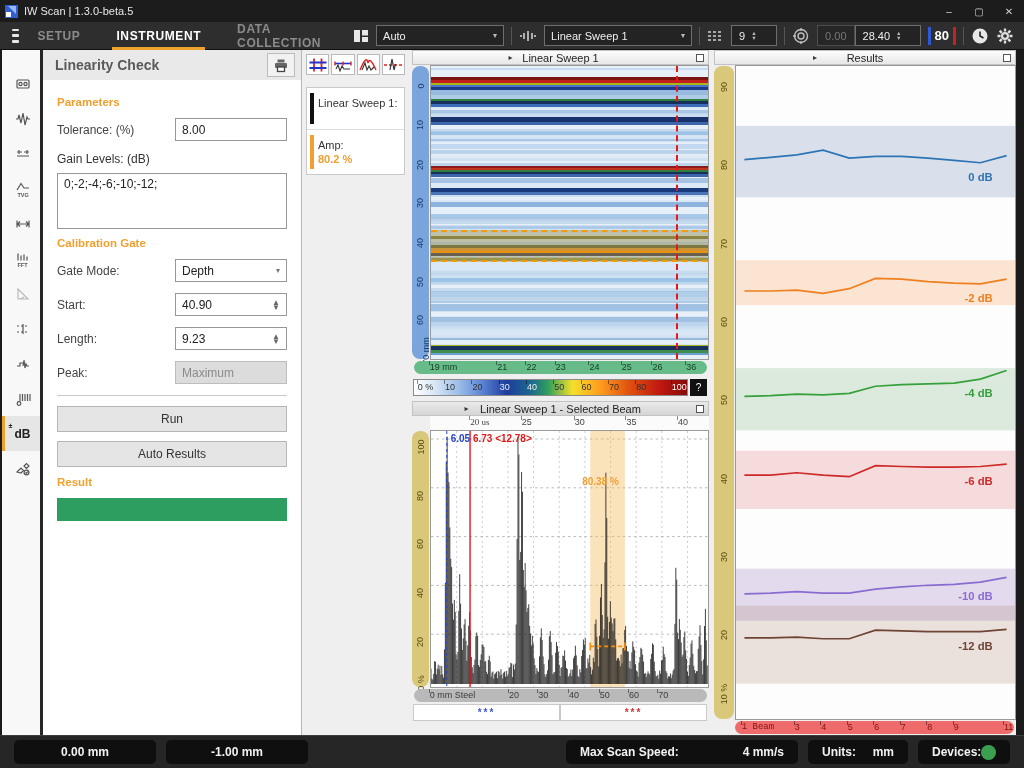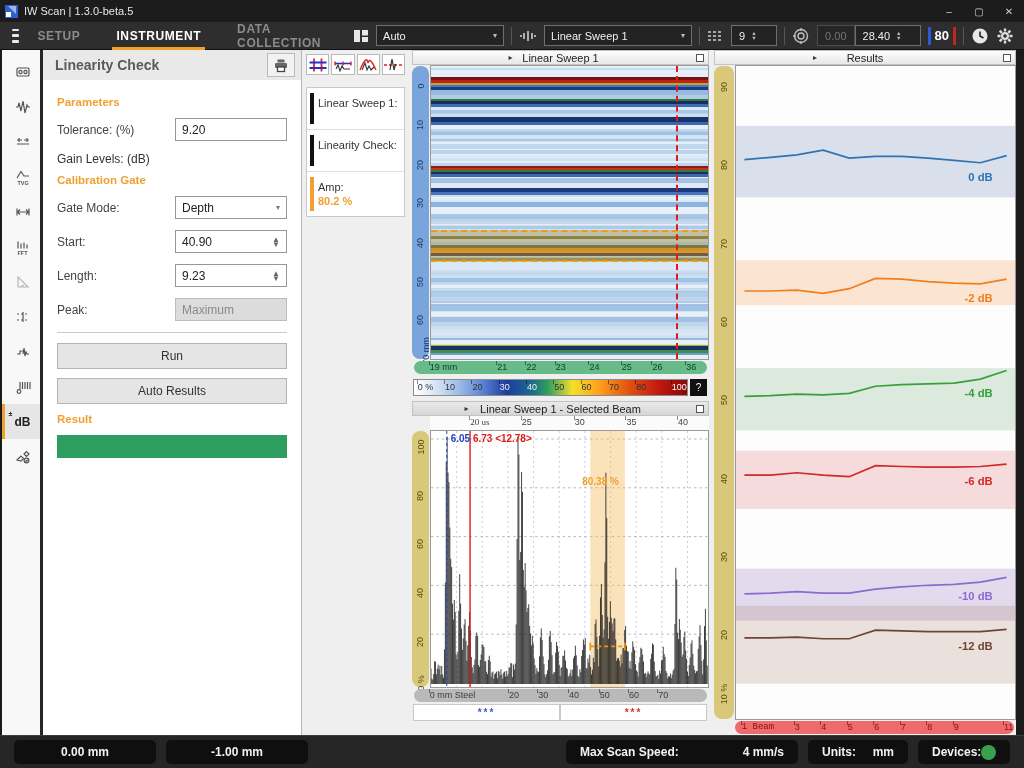--- a/index.html
+++ b/index.html
@@ -26,21 +26,21 @@
   .spin-arrows { display:flex; flex-direction:column; line-height:5px; font-size:5.5px; color:#bbb; margin-left:6px; }
   .tb-dis { background:#262626; border:1px solid #4c4c4c; color:#777; font-size:11px; height:21px; display:flex; align-items:center; padding:0 7px; }
   .gain-wrap { display:flex; align-items:center; gap:4px; }
   .gain-bar { width:3px; height:18px; }
   .gain-val { color:#fff; font-size:13px; font-weight:bold; }
 
   
   .main { position:absolute; top:50px; left:2px; width:1014px; height:685px; background:#efefef; display:flex; overflow:hidden; }
 
   
-  .rail { width:38px; background:#f8f8f8; display:flex; flex-direction:column; padding-top:4px; }
+  .rail { width:38px; background:#f8f8f8; display:flex; flex-direction:column; padding-top:16px; }
   .rail-item { height:35px; display:flex; align-items:center; justify-content:center; border-left:3px solid transparent; }
   .rail-item.active { background:#e6e6e6; border-left-color:#efa22b; }
   .rail-divider { width:3px; background:#262626; }
 
   
   .lpanel { width:258px; background:#fff; display:flex; flex-direction:column; font-size:12px; color:#333; }
   .lpanel-header { height:30px; background:#e9e9e9; display:flex; align-items:center; padding:0 6px 0 12px; }
   .lpanel-title { font-size:14px; color:#5a5a5a; font-weight:bold; }
   .print-btn { margin-left:auto; width:28px; height:24px; background:#f2f2f2; border:1px solid #bbb; display:flex; align-items:center; justify-content:center; }
   .lpanel-body { padding:8px 14px; }
@@ -328,24 +328,25 @@
                 <rect x="4.5" y="9" width="7" height="4.5" fill="#fff" stroke="#444"></rect>
               </g>
             </svg>
         </div>
       </div>
       <div class="lpanel-body">
         <div class="sec-label">Parameters</div>
         <div class="frow">
           <label>Tolerance: (%)</label>
           <div class="fld">
-              <span>9.20</span>
+              <span>8.00</span>
             </div>
         </div>
         <div style="margin-bottom:7px">Gain Levels: (dB)</div>
+        <div class="gainarea">0;-2;-4;-6;-10;-12;</div>
 
         <div class="sec-label">Calibration Gate</div>
         <div class="frow">
           <label>Gate Mode:</label>
           <div class="fld">
               <span>Depth</span>
               <span class="chev">▾</span>
             </div>
         </div>
         <div class="frow">
@@ -415,24 +416,20 @@
           <svg width="20" height="16" viewBox="0 0 20 16">
               <path stroke="#d22" stroke-width="1.4" stroke-dasharray="3 2" fill="none" d="M1 8h18"></path>
               <path stroke="#333" stroke-width="1.2" fill="none" d="M7 13L9 2l2 11 1.5-6"></path>
             </svg>
         </div>
       </div>
       <div class="readouts">
           <div class="ro-item">
             <span class="ro-bar" style="background:#111111"></span>
             <div class="ro-label">Linear Sweep 1:</div>
-          </div>
-          <div class="ro-item">
-            <span class="ro-bar" style="background:#111111"></span>
-            <div class="ro-label">Linearity Check:</div>
           </div>
           <div class="ro-item">
             <span class="ro-bar" style="background:#f0a030"></span>
             <div class="ro-label">Amp:</div>
             <div class="ro-value" style="color:#f0a030">80.2 %</div>
           </div>
         </div>
     </div>
 
     <div class="center">

